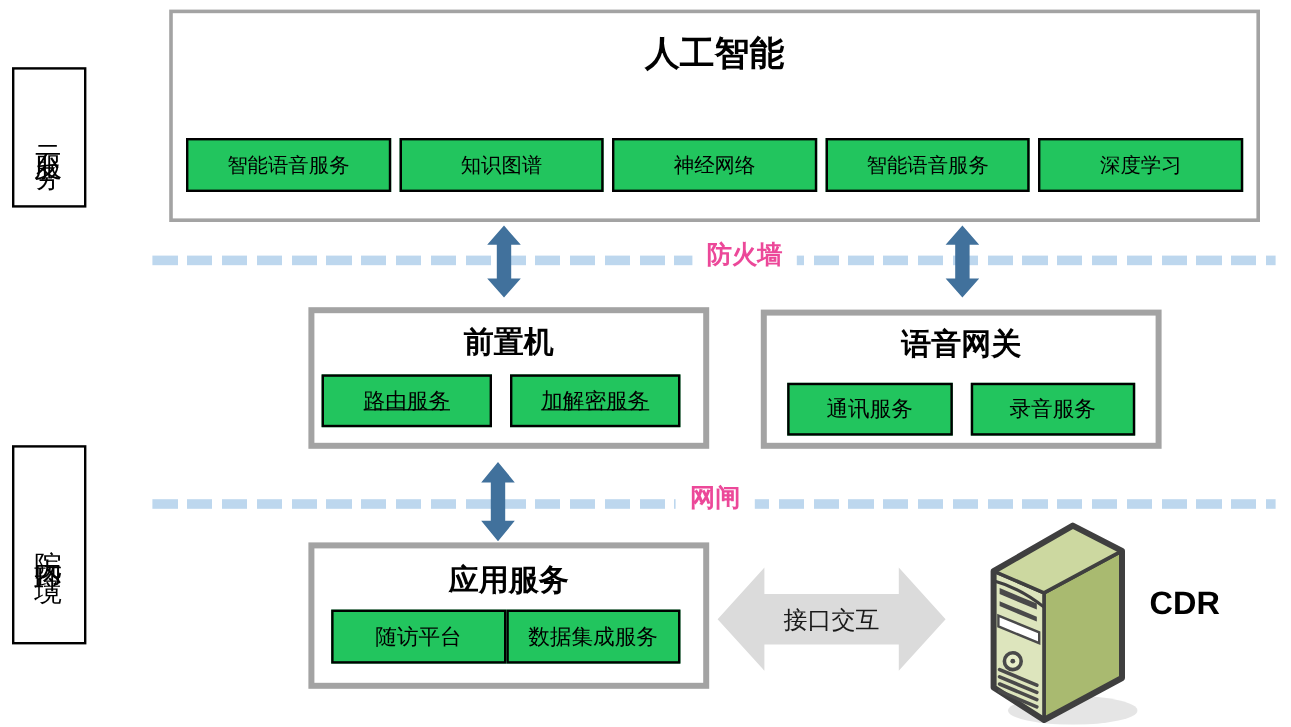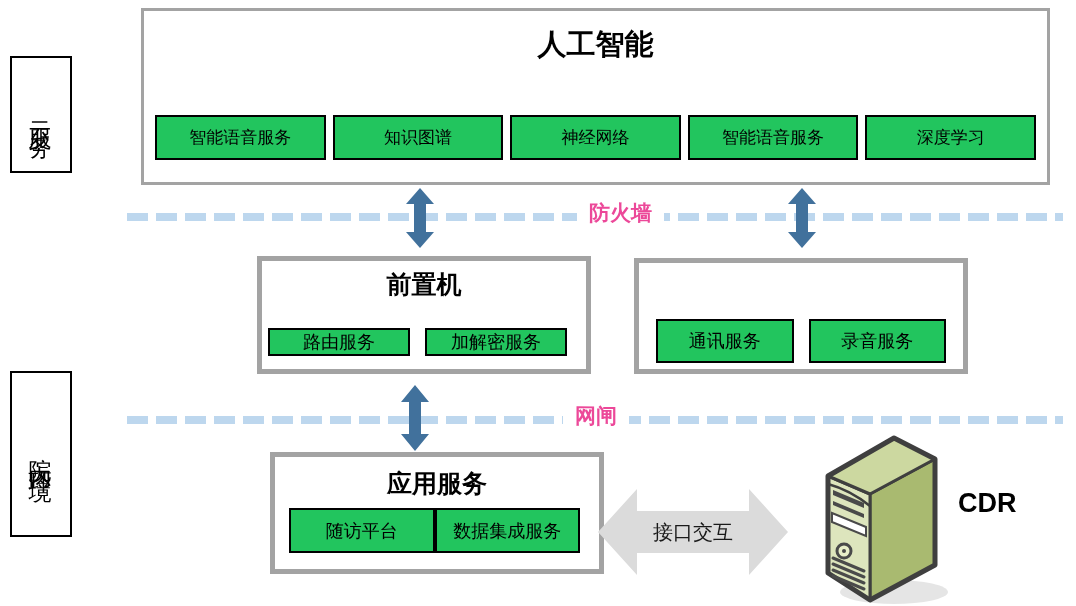--- a/index.html
+++ b/index.html
@@ -64,42 +64,43 @@
   </svg>
   <svg class="varrow" style="left:785px;top:187px;" width="34" height="62" viewBox="0 0 34 62">
     <path d="M17 1 L31 17 L23 17 L23 45 L31 45 L17 61 L3 45 L11 45 L11 17 L3 17 Z" fill="#41719C"></path>
   </svg>
   <svg class="varrow" style="left:398px;top:384px;" width="34" height="68" viewBox="0 0 34 68">
     <path d="M17 1 L31 18 L23 18 L23 50 L31 50 L17 67 L3 50 L11 50 L11 18 L3 18 Z" fill="#41719C"></path>
   </svg>
 
   <div class="outer-box" style="left:257px;top:256px;width:334px;height:118px;">
     <div class="box-title group-title">前置机</div>
-    <div class="service-row" style="left:6px;right:19px;bottom:13px;gap:15px;height:28px;">
+    <div class="service-row" style="left:6px;right:19px;bottom:13px;gap:15px;height:44px;text-decoration:underline;">
       <div class="service-box sub-service" style="flex:1;">路由服务</div>
       <div class="service-box sub-service" style="flex:1;">加解密服务</div>
     </div>
   </div>
 
   <div class="outer-box" style="left:634px;top:258px;width:334px;height:116px;">
+    <div class="box-title group-title">语音网关</div>
     <div class="service-row" style="left:17px;right:17px;bottom:6px;gap:15px;height:44px;justify-content:space-between;">
       <div class="service-box sub-service" style="flex:1;">通讯服务</div>
       <div class="service-box sub-service" style="flex:1;">录音服务</div>
     </div>
   </div>
 
-  <div class="outer-box" style="left:270px;top:452px;width:334px;height:122px;">
+  <div class="outer-box" style="left:257px;top:452px;width:334px;height:122px;">
     <div class="box-title group-title" style="padding-top:10px;">应用服务</div>
     <div class="service-row" style="left:14px;right:19px;bottom:16px;height:45px;border-radius:20px;">
       <div class="service-box sub-service" style="flex:1;">随访平台</div>
       <div class="service-box sub-service" style="flex:1;">数据集成服务</div>
     </div>
   </div>
 
-  <div class="harrow-wrap" style="left:597px;top:480px;width:192px;height:104px;">
+  <div class="harrow-wrap" style="left:597px;top:464px;width:192px;height:104px;">
     <svg width="192" height="104" viewBox="0 0 192 104">
       <path d="M1 52 L40 9 L40 31 L152 31 L152 9 L191 52 L152 95 L152 73 L40 73 L40 95 Z" fill="#DBDBDB"></path>
     </svg>
     <span class="harrow-label">接口交互</span>
   </div>
 
   <div class="server-wrap" style="left:806px;top:432px;">
     <svg width="142" height="172" viewBox="0 0 142 172">
       <ellipse cx="88" cy="160" rx="54" ry="12" fill="#000" opacity="0.10"></ellipse>
 

